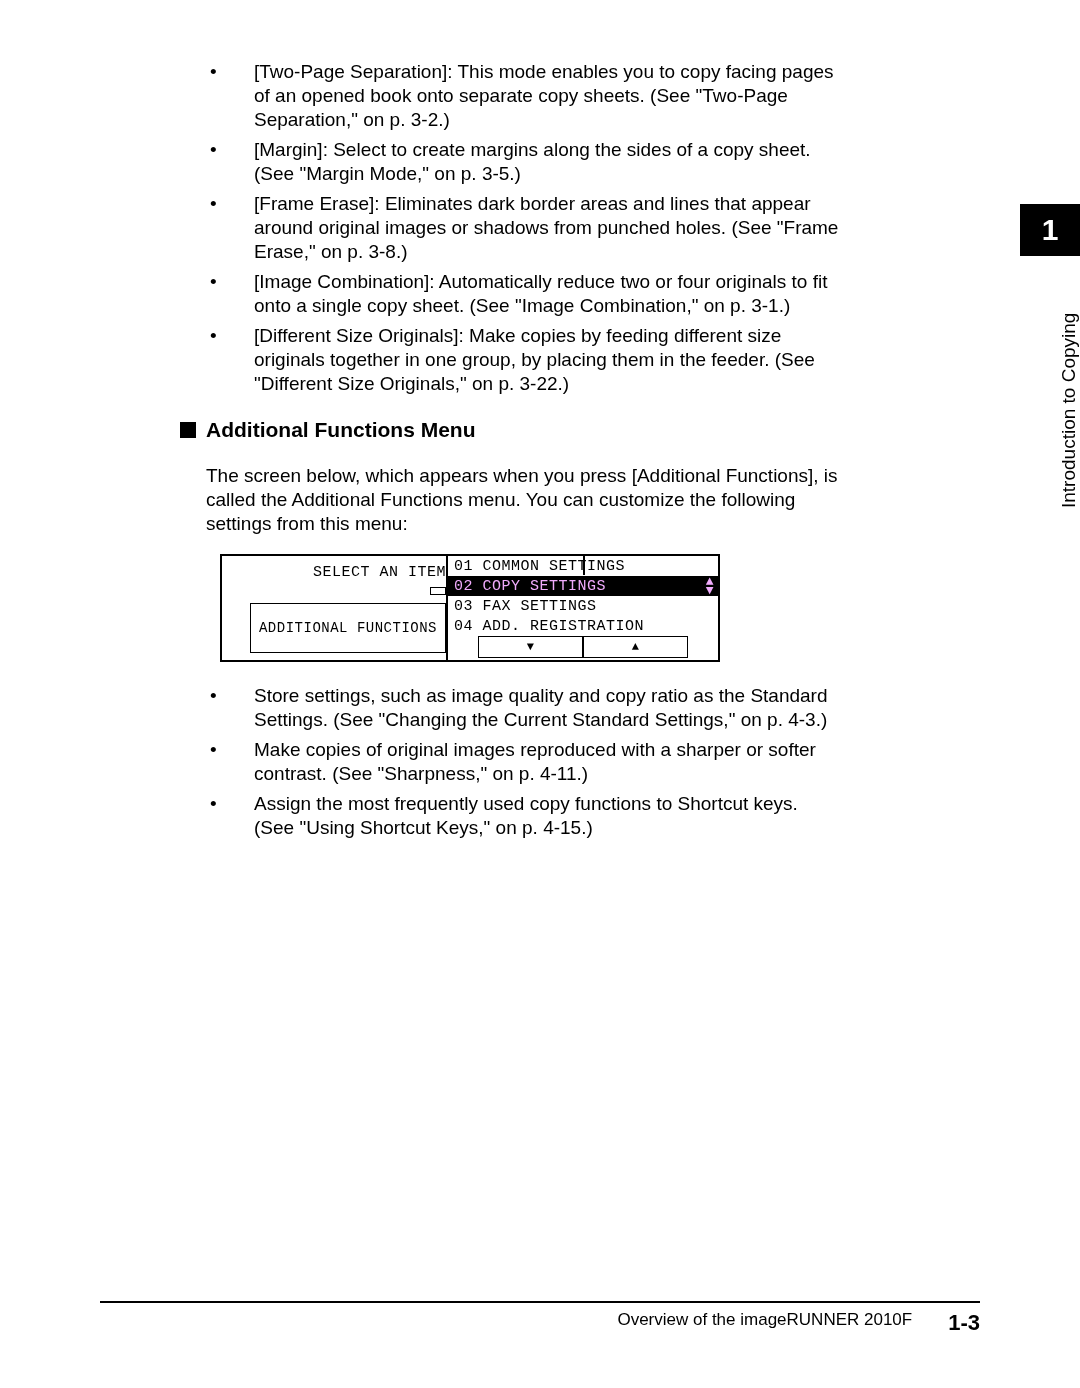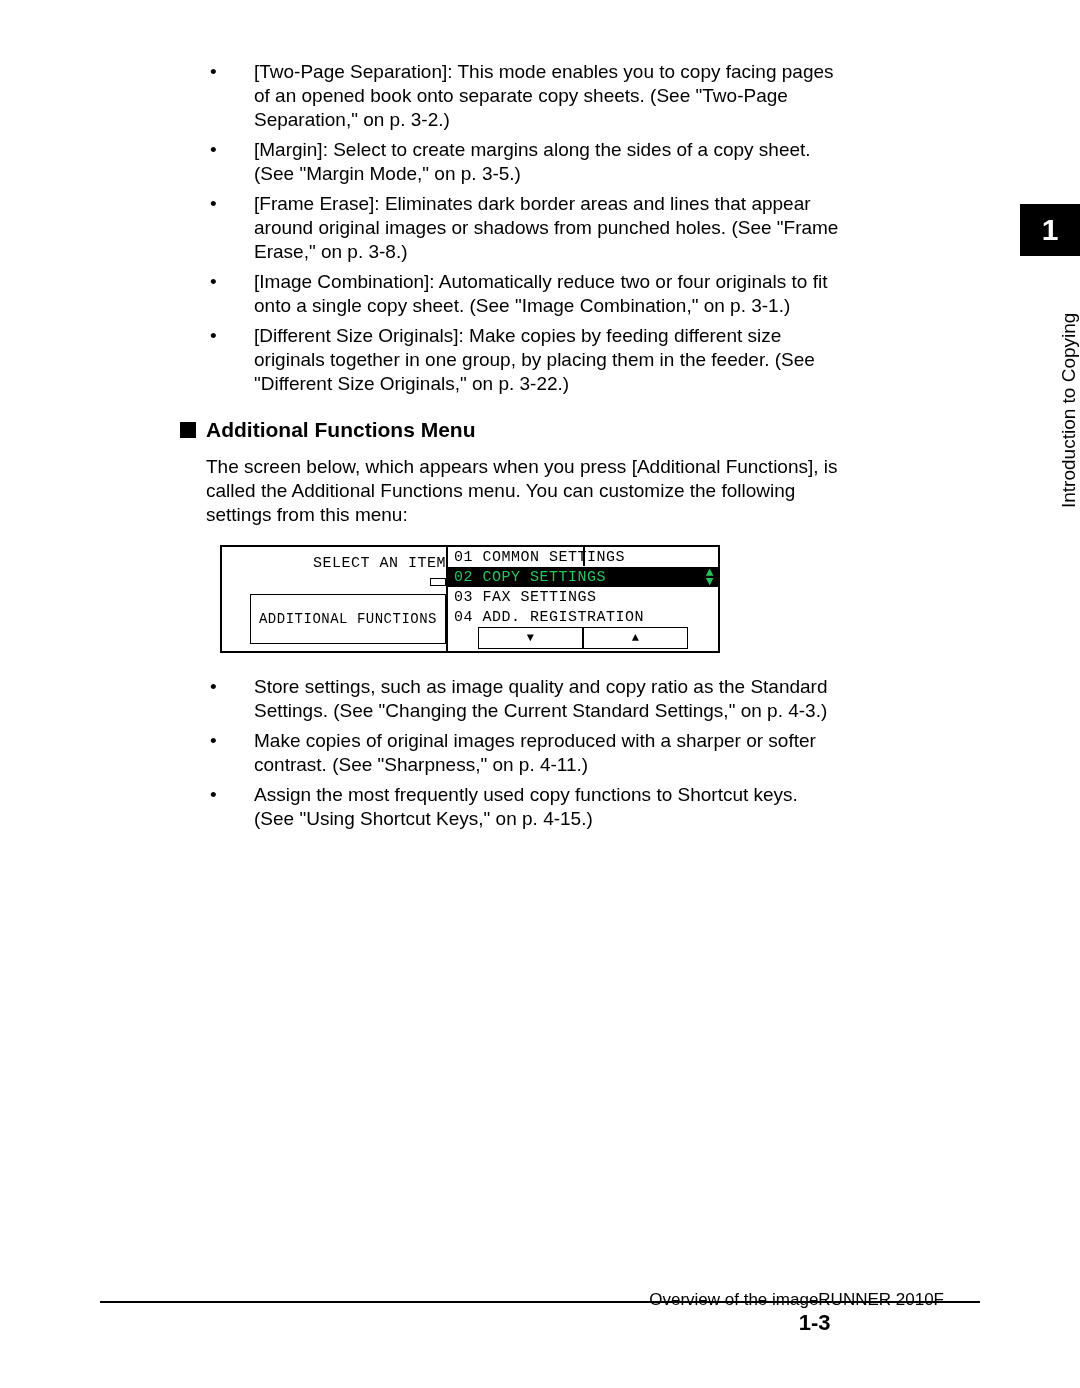--- a/index.html
+++ b/index.html
@@ -31,21 +31,21 @@
   }
   .bullet-text {
     font-size: 19px;
     line-height: 24px;
     margin-left: 30px;
   }
   .section-header {
     display: flex;
     align-items: center;
     margin-top: 22px;
-    margin-bottom: 13px;
+    margin-bottom: 22px;
   }
   .square-marker {
     width: 16px;
     height: 16px;
     background: #000;
     margin-right: 10px;
     flex-shrink: 0;
   }
   .section-title {
     font-size: 21px;
@@ -104,21 +104,21 @@
   }
   .lcd-row {
     height: 20px;
     padding-left: 6px;
     display: flex;
     align-items: center;
     position: relative;
   }
   .lcd-row.selected {
     background: #000;
-    color: #22c55e;
+    color: #f0abfc;
   }
   .lcd-updown {
     position: absolute;
     right: 4px;
     top: 1px;
     font-size: 13px;
     line-height: 9px;
     display: flex;
     flex-direction: column;
   }
@@ -189,22 +189,21 @@
     bottom: 85px;
     height: 2.5px;
     background: #000;
   }
   .footer {
     position: absolute;
     right: 100px;
     bottom: 52px;
     font-size: 17px;
     display: flex;
-    align-items: center;
-    flex-direction: column;
+    align-items: flex-start;
   }
   .footer-title {
     margin-right: 36px;
   }
   .footer-page {
     font-weight: bold;
     font-size: 22px;
   }
 </style>
 </head>

